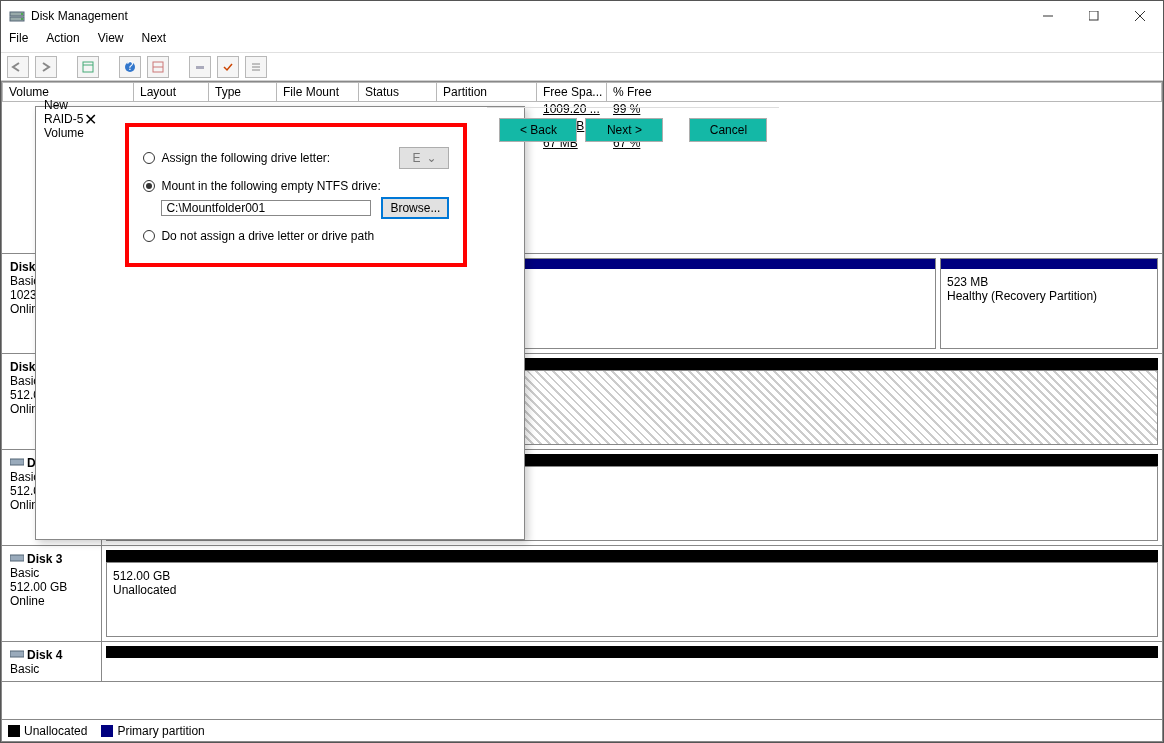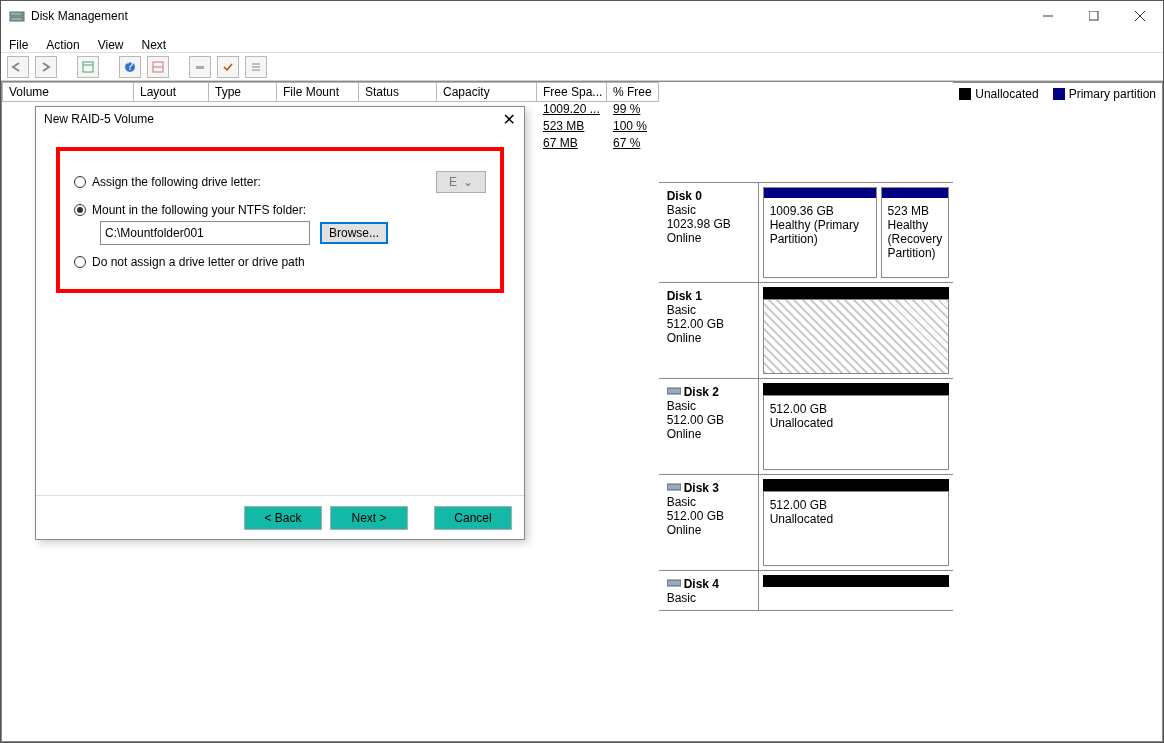--- a/index.html
+++ b/index.html
@@ -3,58 +3,58 @@
 <meta charset="utf-8">
 <style>
 * { box-sizing: border-box; font-family: "Segoe UI", Tahoma, sans-serif; font-size: 12px; }
 body { margin: 0; background: #fff; overflow: hidden; }
 .window { width: 1164px; height: 743px; border: 1px solid #555; display: flex; flex-direction: column; background: #fff; }
 .titlebar { height: 30px; display: flex; align-items: center; padding: 0 0 0 8px; }
 .titlebar .icon { width: 16px; height: 16px; margin-right: 6px; }
 .titlebar .title { flex: 1; }
 .winbtns { display: flex; height: 100%; }
 .winbtn { width: 46px; display: flex; align-items: center; justify-content: center; color: #555; }
-.menubar { height: 22px; display: flex; align-items: flex-end; padding: 0 8px; gap: 18px; border-bottom: 1px solid #e0e0e0; }
+.menubar { height: 22px; display: flex; align-items: flex-start; padding: 0 8px; gap: 18px; border-bottom: 1px solid #e0e0e0; }
 .menubar span { cursor: default; }
 .toolbar { height: 28px; display: flex; align-items: center; padding: 0 6px; gap: 6px; border-bottom: 1px solid #d0d0d0; }
 .tbtn { width: 22px; height: 22px; border: 1px solid #b8b8b8; display: flex; align-items: center; justify-content: center; background: #f5f5f5; }
-.content { flex: 1; display: flex; flex-direction: row; border: 1px solid #888; margin: 0; min-height: 0; }
+.content { flex: 1; display: flex; flex-direction: column; border: 1px solid #888; margin: 0; min-height: 0; }
 .top-pane { display: flex; flex-direction: column; }
 .colheaders { display: flex; height: 20px; background: #fff; }
 .colheaders .col { border: 1px solid #b8b8b8; border-left: none; padding: 2px 6px; white-space: nowrap; overflow: hidden; }
 .colheaders .col:first-child { border-left: 1px solid #b8b8b8; }
 .rows { }
 .row { display: flex; height: 17px; }
 .row .cell { padding: 0 6px; white-space: nowrap; overflow: hidden; text-decoration: underline; }
 .bottom-pane { flex: 1; overflow: hidden; border-top: 1px solid #888; }
 .disk-row { display: flex; border-bottom: 1px solid #888; }
 .disk-label { width: 100px; padding: 6px 8px; border-right: 1px solid #888; }
 .disk-label .name { font-weight: bold; }
 .disk-graphic { flex: 1; padding: 4px; display: flex; flex-direction: column; }
 .bar-top { height: 12px; background: #000; }
 .partitions { display: flex; gap: 4px; flex: 1; }
 .partition { border: 1px solid #888; padding: 6px; flex: 1; }
 .partition .phead { height: 10px; background: #000080; margin: -6px -6px 6px -6px; }
 .hatched-area { flex: 1; border: 1px solid #888; margin-top: 0; background: repeating-linear-gradient(45deg, #ccc 0, #ccc 2px, #fff 2px, #fff 6px); }
 .legend { height: 22px; border-top: 1px solid #888; display: flex; align-items: center; padding: 0 6px; gap: 14px; }
 .legend .sw { width: 12px; height: 12px; display: inline-block; margin-right: 4px; vertical-align: middle; }
-.dialog { position: absolute; left: 35px; top: 106px; width: 490px; height: 434px; background: #fff; border: 1px solid #888; display: flex; flex-direction: column; box-shadow: 3px 3px 8px rgba(0,0,0,.2); }
+.dialog { position: absolute; left: 35px; top: 106px; width: 490px; height: 434px; background: #fff; border: 1px solid #888; display: flex; flex-direction: row; box-shadow: 3px 3px 8px rgba(0,0,0,.2); }
 .dlg-title { height: 24px; display: flex; align-items: center; padding: 0 8px; }
 .dlg-title .t { flex: 1; }
 .dlg-close { font-size: 16px; cursor: pointer; }
 .dlg-head { padding: 8px 14px 14px 14px; }
 .dlg-head .h1 { font-weight: bold; }
 .dlg-body { flex: 1; padding: 16px 20px; position: relative; }
 .redbox { border: 4px solid #f00; padding: 20px 14px; }
 .radio-row { display: flex; align-items: center; margin-bottom: 10px; }
 .radio { width: 12px; height: 12px; border: 1px solid #333; border-radius: 50%; margin-right: 6px; position: relative; flex-shrink: 0; }
 .radio.selected::after { content: ""; position: absolute; left: 2px; top: 2px; width: 6px; height: 6px; background: #333; border-radius: 50%; }
 .drive-select { width: 50px; height: 22px; border: 1px solid #adadad; background: #e1e1e1; display: flex; align-items: center; justify-content: center; margin-left: auto; color: #777; }
 .drive-select .chev { margin-left: 6px; }
-.mount-input { width: 210px; height: 24px; border: 1px solid #888; padding: 0 4px; margin-left: 26px; margin-right: 10px; }
+.mount-input { width: 210px; height: 16px; border: 1px solid #888; padding: 0 4px; margin-left: 18px; margin-right: 10px; }
 .browse-btn { width: 68px; height: 22px; border: 2px solid #0078d7; background: #e1e1e1; text-align: center; line-height: 18px; }
 .dlg-buttons { height: 44px; display: flex; align-items: center; justify-content: flex-end; padding: 0 12px; gap: 8px; border-top: 1px solid #ddd; }
 .dlg-btn { width: 78px; height: 24px; border: 1px solid #adadad; background: #14b8a6; text-align: center; line-height: 22px; }
 </style>
 </head>
 <body>
 
 <div class="window">
   <div class="titlebar">
     <span class="icon">
@@ -145,21 +145,21 @@
   </div>
 
   <div class="content">
     <div class="top-pane">
       <div class="colheaders">
         <div class="col" style="width:132px">Volume</div>
         <div class="col" style="width:75px">Layout</div>
         <div class="col" style="width:68px">Type</div>
         <div class="col" style="width:82px">File Mount</div>
         <div class="col" style="width:78px">Status</div>
-        <div class="col" style="width:100px">Capacity</div>
+        <div class="col" style="width:100px">Partition</div>
         <div class="col" style="width:70px">Free Spa...</div>
         <div class="col" style="flex:1">% Free</div>
       </div>
       <div class="rows">
         <div class="row">
           <div class="cell" style="width:535px"></div>
           <div class="cell" style="width:70px">1009.20 ...</div>
           <div class="cell">99 %</div>
         </div>
         <div class="row">
@@ -287,21 +287,21 @@
       <div class="radio-row">
         <span class="radio"></span>
         <span>Assign the following drive letter:</span>
         <span class="drive-select">
           <span>E</span>
           <span class="chev">⌄</span>
         </span>
       </div>
       <div class="radio-row" style="margin-bottom:4px">
         <span class="radio selected"></span>
-        <span>Mount in the following your NTFS folder:</span>
+        <span>Mount in the following empty NTFS drive:</span>
       </div>
       <div class="radio-row">
         <input class="mount-input" value="C:\Mountfolder001" style="">
         <span class="browse-btn">Browse...</span>
       </div>
       <div class="radio-row" style="margin-bottom:0">
         <span class="radio"></span>
         <span>Do not assign a drive letter or drive path</span>
       </div>
     </div>

